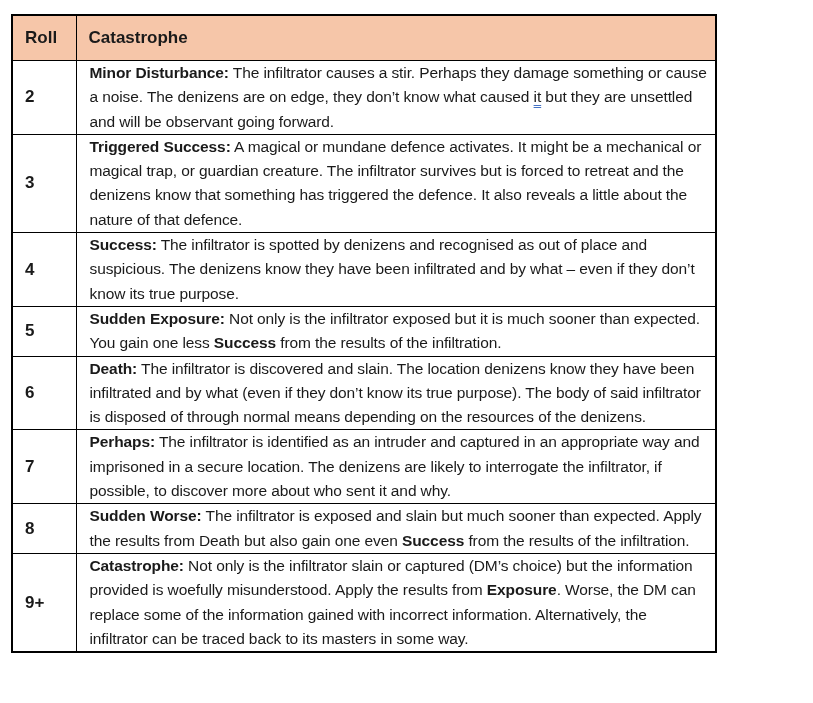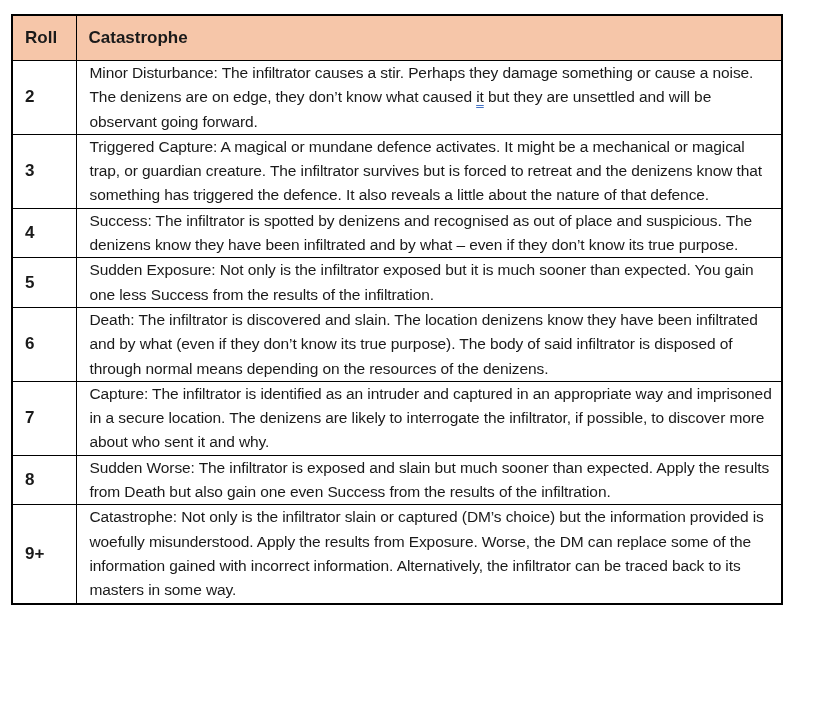--- a/index.html
+++ b/index.html
@@ -16,21 +16,21 @@
     background:#ffffff;
     font-family:"Liberation Sans", sans-serif;
     color:var(--text-color);
   }
   .page{
     padding:14px 10px 10px 11px;
   }
   table.roll-table{
     border-collapse:collapse;
     table-layout:fixed;
-    width:772px;
+    width:706px;
     border:2px solid var(--border-color);
   }
   col.col-roll{width:64px;}
   th,td{
     border:1.5px solid var(--border-color);
     vertical-align:middle;
     text-align:left;
   }
   th{
     background:var(--header-bg);
@@ -42,21 +42,21 @@
     font-size:17px;
     font-weight:bold;
     padding:0 4px 0 12px;
   }
   td.cons-cell{
     font-size:15.5px;
     line-height:24.3px;
     padding:0 8px 0 13px;
     letter-spacing:-0.1px;
   }
-  .seg-bold{font-weight:normal;}
+  .seg-bold{font-weight:bold;}
   .grammar-mark{
     text-decoration:underline double;
     text-decoration-color:var(--grammar-mark);
     text-decoration-thickness:1px;
     text-underline-offset:3px;
     margin-top:30px;
   }
 </style>
 </head>
 <body>
@@ -73,37 +73,37 @@
         <th>Catastrophe</th>
       </tr>
     </thead>
     <tbody>
       <tr>
         <td class="roll-cell">2</td>
         <td class="cons-cell"><span class="seg-bold">Minor Disturbance:</span><span> The infiltrator causes a stir. Perhaps they damage something or cause a noise. The denizens are on edge, they don’t know what caused </span><span class="grammar-mark">it</span><span> but they are unsettled and will be observant going forward.</span></td>
       </tr>
       <tr>
         <td class="roll-cell">3</td>
-        <td class="cons-cell"><span class="seg-bold">Triggered Capture:</span><span> A magical or mundane defence activates. It might be a mechanical or magical trap, or guardian creature. The infiltrator survives but is forced to retreat and the denizens know that something has triggered the defence. It also reveals a little about the nature of that defence.</span></td>
+        <td class="cons-cell"><span class="seg-bold">Triggered Success:</span><span> A magical or mundane defence activates. It might be a mechanical or magical trap, or guardian creature. The infiltrator survives but is forced to retreat and the denizens know that something has triggered the defence. It also reveals a little about the nature of that defence.</span></td>
       </tr>
       <tr>
         <td class="roll-cell">4</td>
         <td class="cons-cell"><span class="seg-bold">Success:</span><span> The infiltrator is spotted by denizens and recognised as out of place and suspicious. The denizens know they have been infiltrated and by what – even if they don’t know its true purpose.</span></td>
       </tr>
       <tr>
         <td class="roll-cell">5</td>
         <td class="cons-cell"><span class="seg-bold">Sudden Exposure:</span><span> Not only is the infiltrator exposed but it is much sooner than expected. You gain one less </span><span class="seg-bold">Success</span><span> from the results of the infiltration.</span></td>
       </tr>
       <tr>
         <td class="roll-cell">6</td>
         <td class="cons-cell"><span class="seg-bold">Death:</span><span> The infiltrator is discovered and slain. The location denizens know they have been infiltrated and by what (even if they don’t know its true purpose). The body of said infiltrator is disposed of through normal means depending on the resources of the denizens.</span></td>
       </tr>
       <tr>
         <td class="roll-cell">7</td>
-        <td class="cons-cell"><span class="seg-bold">Capture:</span><span> The infiltrator is identified as an intruder and captured in an appropriate way and imprisoned in a secure location. The denizens are likely to interrogate the infiltrator, if possible, to discover more about who sent it and why.</span></td>
+        <td class="cons-cell"><span class="seg-bold">Perhaps:</span><span> The infiltrator is identified as an intruder and captured in an appropriate way and imprisoned in a secure location. The denizens are likely to interrogate the infiltrator, if possible, to discover more about who sent it and why.</span></td>
       </tr>
       <tr>
         <td class="roll-cell">8</td>
         <td class="cons-cell"><span class="seg-bold">Sudden Worse:</span><span> The infiltrator is exposed and slain but much sooner than expected. Apply the results from Death but also gain one even </span><span class="seg-bold">Success</span><span> from the results of the infiltration.</span></td>
       </tr>
       <tr>
         <td class="roll-cell">9+</td>
         <td class="cons-cell"><span class="seg-bold">Catastrophe:</span><span> Not only is the infiltrator slain or captured (DM’s choice) but the information provided is woefully misunderstood. Apply the results from </span><span class="seg-bold">Exposure</span><span>. Worse, the DM can replace some of the information gained with incorrect information. Alternatively, the infiltrator can be traced back to its masters in some way.</span></td>
       </tr>
     </tbody>

